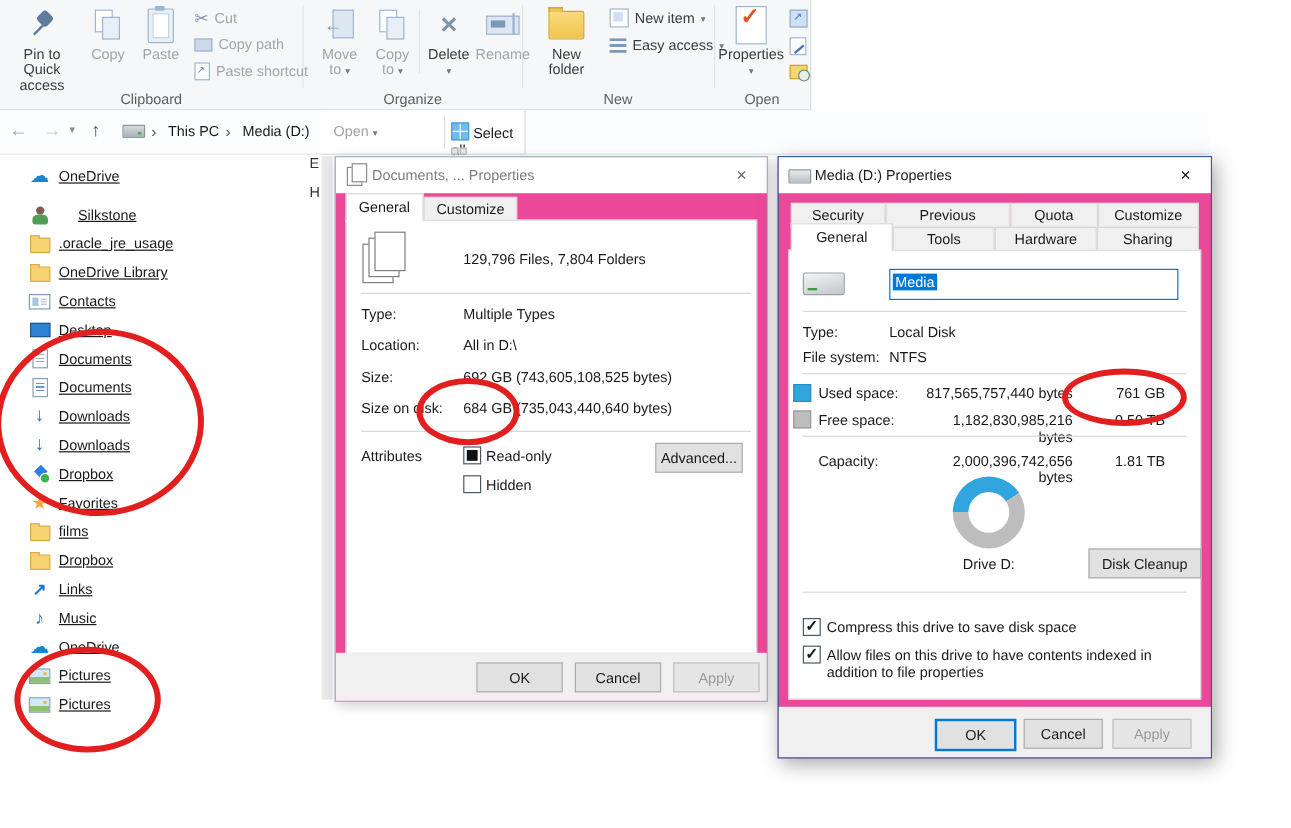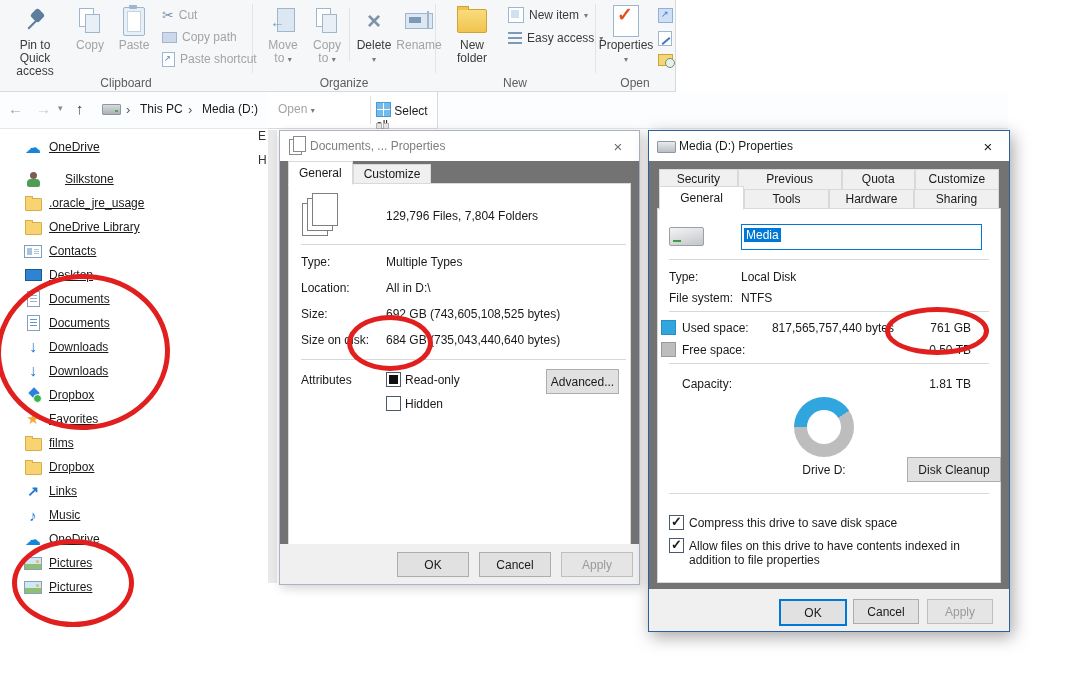--- a/index.html
+++ b/index.html
@@ -92,21 +92,21 @@
   .ic-star{color:#f2a83b;font-size:15px;}
   .ic-links{color:#1d76d2;font-size:14px;font-weight:bold;}
   .ic-music{color:#1d76d2;font-size:15px;}
   .ic-pic{width:16px;height:11px;border:1px solid #8aa0b8;background:linear-gradient(to bottom,#cfe9f7 0 55%,#8fbf72 55% 100%);position:relative;}
   .ic-pic::after{content:"";position:absolute;right:2px;top:2px;width:3px;height:3px;border-radius:50%;background:#f2b24d;}
 
   #scrollstrip{left:268px;top:130px;width:9px;height:453px;background:#e9e9e9;}
   .partial-letter{position:absolute;left:258px;color:#333;}
 
   
-  .dialog{position:absolute;background:#737373;}
+  .dialog{position:absolute;background:#ec4899;}
   #dlg1{left:279px;top:130px;width:359px;height:453px;border:1px solid #aab4c0;
         box-shadow:2px 3px 10px rgba(0,0,0,.18);z-index:20;}
   #dlg2{left:648px;top:130px;width:360px;height:500px;border:1px solid #2b5f9e;
         box-shadow:3px 5px 16px rgba(0,0,0,.35);z-index:30;}
   .titlebar{position:absolute;left:0;top:0;right:0;height:30px;background:#fff;}
   .title-text{position:absolute;left:30px;top:8px;}
   .close-x{position:absolute;right:0;top:0;width:42px;height:30px;display:flex;align-items:center;justify-content:center;font-size:15px;}
   .ic-pages-sm{position:absolute;left:9px;top:8px;width:11px;height:14px;background:#fff;border:1px solid #8a8a8a;}
   .ic-pages-sm::after{content:"";position:absolute;left:3px;top:-4px;width:11px;height:14px;background:#fff;border:1px solid #8a8a8a;}
   .ic-drive-title{position:absolute;left:8px;top:10px;width:17px;height:10px;background:linear-gradient(#e8eaec,#b9bfc5);border:1px solid #8f969e;border-radius:1px;}
@@ -463,24 +463,26 @@
     <span class="abs" style="left:92px;top:160px">NTFS</span>
     <div class="sep" style="left:20px;top:180px;width:320px"></div>
 
     <span class="swatch" style="left:12px;top:189px;background:#31a5dd;border-color:#2a8fc0"></span>
     <span class="abs" style="left:33px;top:190px">Used space:</span>
     <span class="bytes-col" style="left:115px;top:190px">817,565,757,440 bytes</span>
     <span class="size-col" style="left:250px;top:190px">761 GB</span>
 
     <span class="swatch" style="left:12px;top:211px;background:#bdbdbd;border-color:#9a9a9a"></span>
     <span class="abs" style="left:33px;top:212px">Free space:</span>
+    <span class="bytes-col" style="left:115px;top:212px">1,182,830,985,216 bytes</span>
     <span class="size-col" style="left:250px;top:212px">0.50 TB</span>
 
     <div class="sep" style="left:20px;top:232px;width:320px"></div>
     <span class="abs" style="left:33px;top:246px">Capacity:</span>
+    <span class="bytes-col" style="left:115px;top:246px">2,000,396,742,656 bytes</span>
     <span class="size-col" style="left:250px;top:246px">1.81 TB</span>
 
     <div class="donut" style="left: 145px; top: 266px; background: conic-gradient(from 270deg, rgb(49, 165, 221) 0deg, rgb(49, 165, 221) 147.133deg, rgb(189, 189, 189) 147.133deg, rgb(189, 189, 189) 360deg);">
       <div class="donut-hole"></div>
     </div>
     <span class="abs" style="left:134px;top:332px;width:82px;text-align:center">Drive D:</span>
     <div class="btn" style="left:258px;top:326px;width:92px">Disk Cleanup</div>
     <div class="sep" style="left:20px;top:362px;width:320px"></div>
 
     <span class="cb" style="left:20px;top:384px" data-state="checked"></span>

